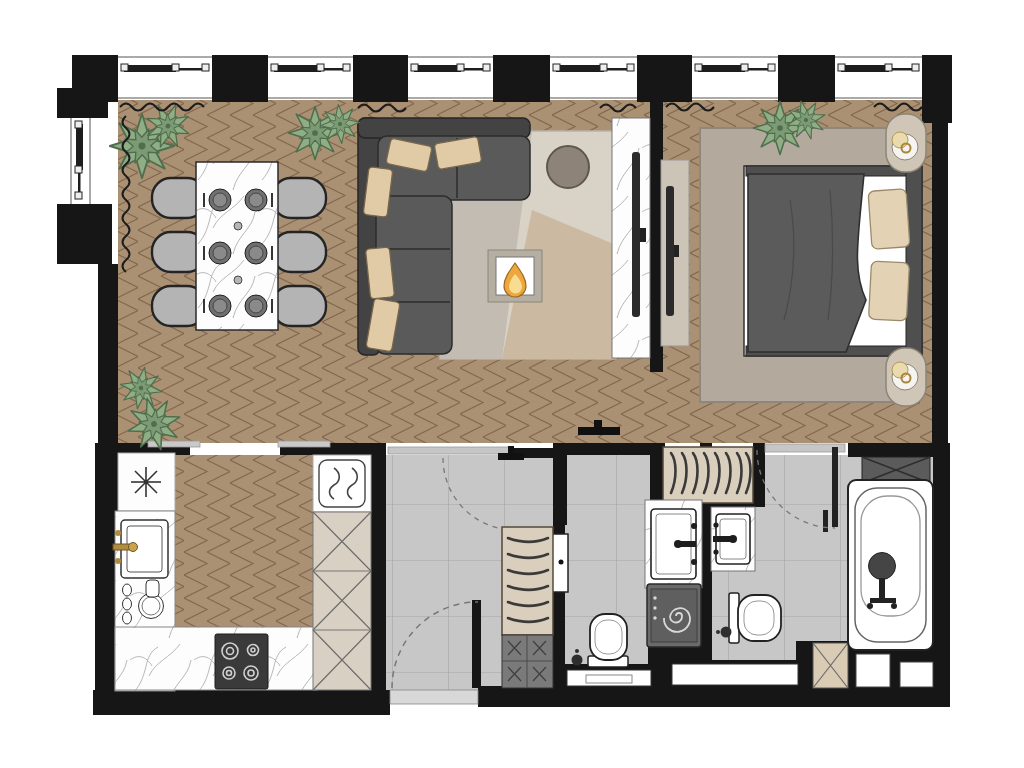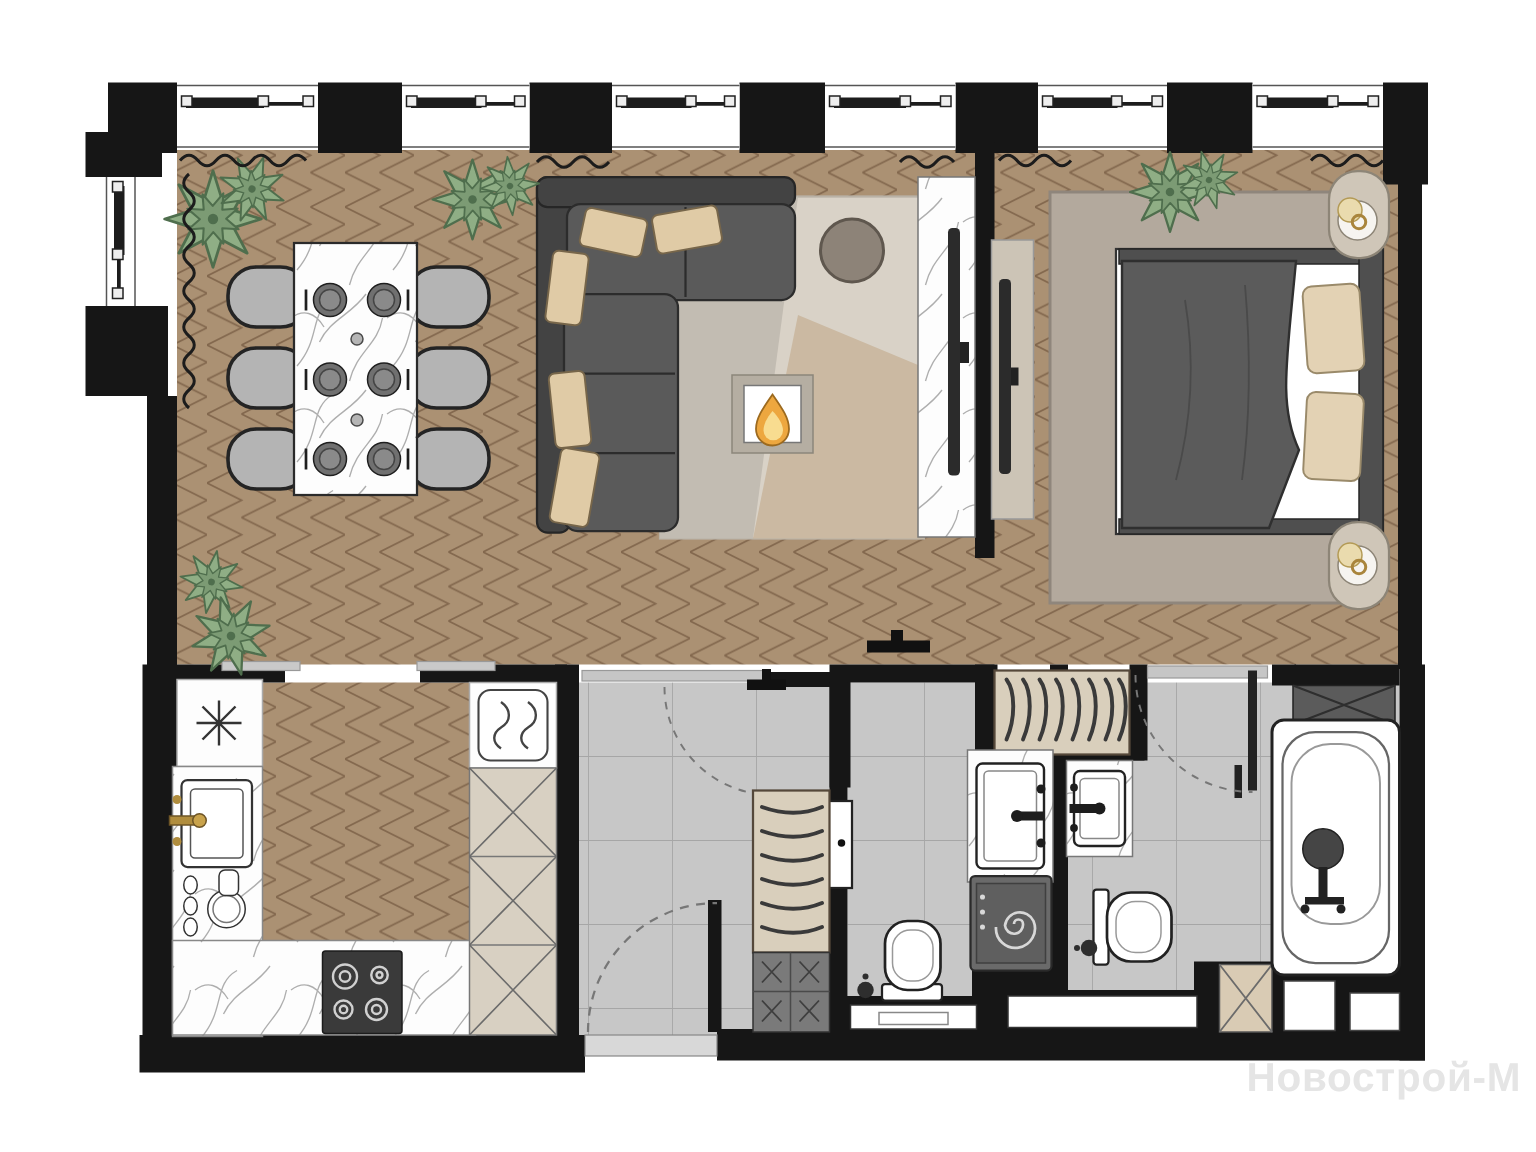--- a/index.html
+++ b/index.html
@@ -482,14 +482,13 @@
 <g stroke="#1c1c1c" stroke-width="2" fill="none">
   <path d="M120,107 q6,-7 12,0 t12,0 t12,0 t12,0 t12,0 t12,0 t12,0"></path>
   <path d="M126,116 q-7,6 0,12 t0,12 t0,12 t0,12 t0,12 t0,12 t0,12 t0,12 t0,12 t0,12 t0,12 t0,12 t0,12"></path>
   <path d="M358,108 q6,-7 12,0 t12,0 t12,0 t12,0"></path>
   <path d="M600,108 q6,-7 12,0 t12,0 t12,0"></path>
   <path d="M666,107 q6,-7 12,0 t12,0 t12,0 t12,0"></path>
   <path d="M874,107 q6,-7 12,0 t12,0 t12,0 t12,0"></path>
 </g>
 </svg>
 
-<div class="watermark">Новострой-М</div>
 </div>
 
 </body></html>

